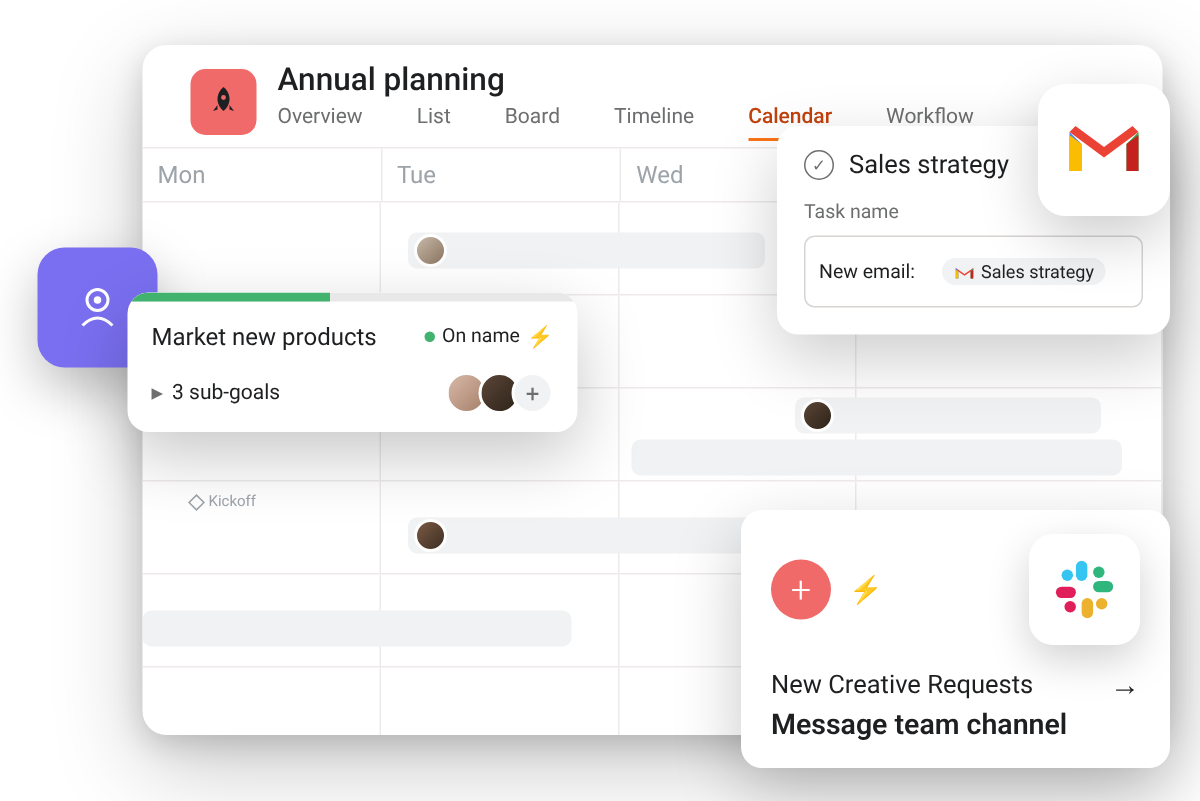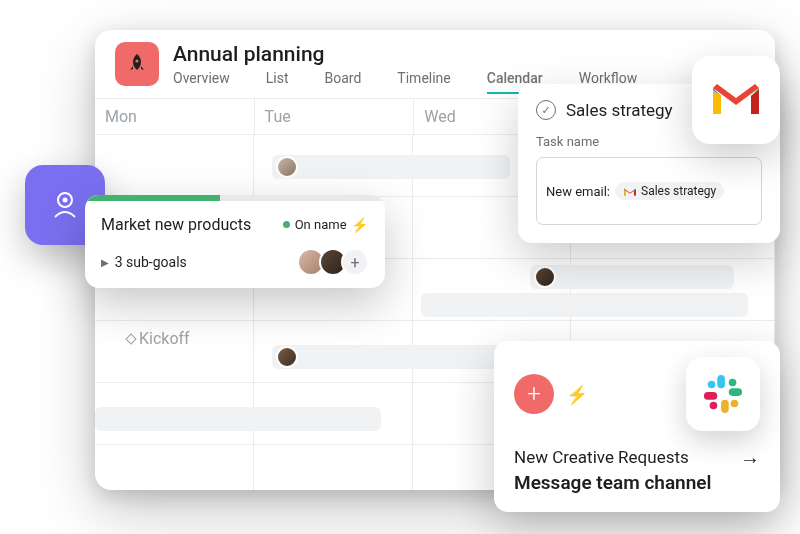--- a/index.html
+++ b/index.html
@@ -17,38 +17,38 @@
     top: 30px;
     width: 680px;
     height: 460px;
     background: #fff;
     border-radius: 16px;
     box-shadow: 0 20px 60px rgba(0,0,0,0.22), 0 6px 20px rgba(0,0,0,0.15);
     overflow: hidden;
   }
   .header {
     display: flex;
-    align-items: flex-start;
-    padding: 12px 20px 0 20px;
+    align-items: center;
+    padding: 12px 20px 0 32px;
     gap: 14px;
   }
   .project-icon {
     width: 44px;
     height: 44px;
     border-radius: 10px;
     background: #f06a6a;
     display: flex;
     align-items: center;
     justify-content: center;
   }
   .title-tabs { display: flex; flex-direction: column; gap: 4px; }
   .project-title { font-size: 21px; font-weight: 500; color: #1e1f21; }
   .tabs { display: flex; gap: 36px; }
   .tab { font-size: 14px; color: #6d6e6f; padding-bottom: 6px; cursor: pointer; }
-  .tab.active { color: #737373; font-weight: 500; border-bottom: 2px solid #14b8a6; }
+  .tab.active { color: #c2410c; font-weight: 500; border-bottom: 2px solid #f97316; }
   .calendar-header {
     display: flex;
     border-top: 1px solid #edeae9;
     margin-top: 4px;
   }
   .day-label {
     flex: 1;
     padding: 8px 10px;
     font-size: 16px;
     color: #9ca3a9;
@@ -68,21 +68,21 @@
     width: 22px; height: 22px; border-radius: 50%;
     display: inline-block;
     background: linear-gradient(135deg, #c7b8a8, #8a7560);
     border: 2px solid #fff;
   }
   .avatar.f2 { background: linear-gradient(135deg, #d9b8a8, #a5816a); }
   .avatar.f3 { background: linear-gradient(135deg, #5a4638, #2e2318); }
   .avatar.f4 { background: linear-gradient(135deg, #7a5a44, #3e2e22); }
   .kickoff {
     position: absolute;
-    font-size: 16px;
+    font-size: 10px;
     color: #9ca3a9;
     display: flex;
     align-items: center;
     gap: 4px;
   }
   .diamond {
     width: 8px; height: 8px;
     border: 1px solid #9ca3a9;
     transform: rotate(45deg);
   }
@@ -142,23 +142,23 @@
   .sales-title-row { display: flex; align-items: center; gap: 10px; font-size: 17px; color: #1e1f21; }
   .check-circle {
     width: 20px; height: 20px; border: 1.5px solid #6d6e6f; border-radius: 50%;
     display: flex; align-items: center; justify-content: center; font-size: 11px; color: #6d6e6f;
   }
   .task-label { font-size: 13px; color: #6d6e6f; margin-top: 14px; }
   .task-input {
     margin-top: 8px;
     border: 1px solid #d7d4d2;
     border-radius: 7px;
-    padding: 24px 9px;
+    padding: 14px 9px;
     font-size: 13px;
-    display: flex; align-items: center; gap: 5px;
+    display: flex; align-items: center; gap: 18px;
     color: #1e1f21;
   }
   .chip {
     background: #f1f2f3;
     border-radius: 10px;
     padding: 2px 8px;
     display: inline-flex; align-items: center; gap: 4px;
     font-size: 12px;
   }
 

